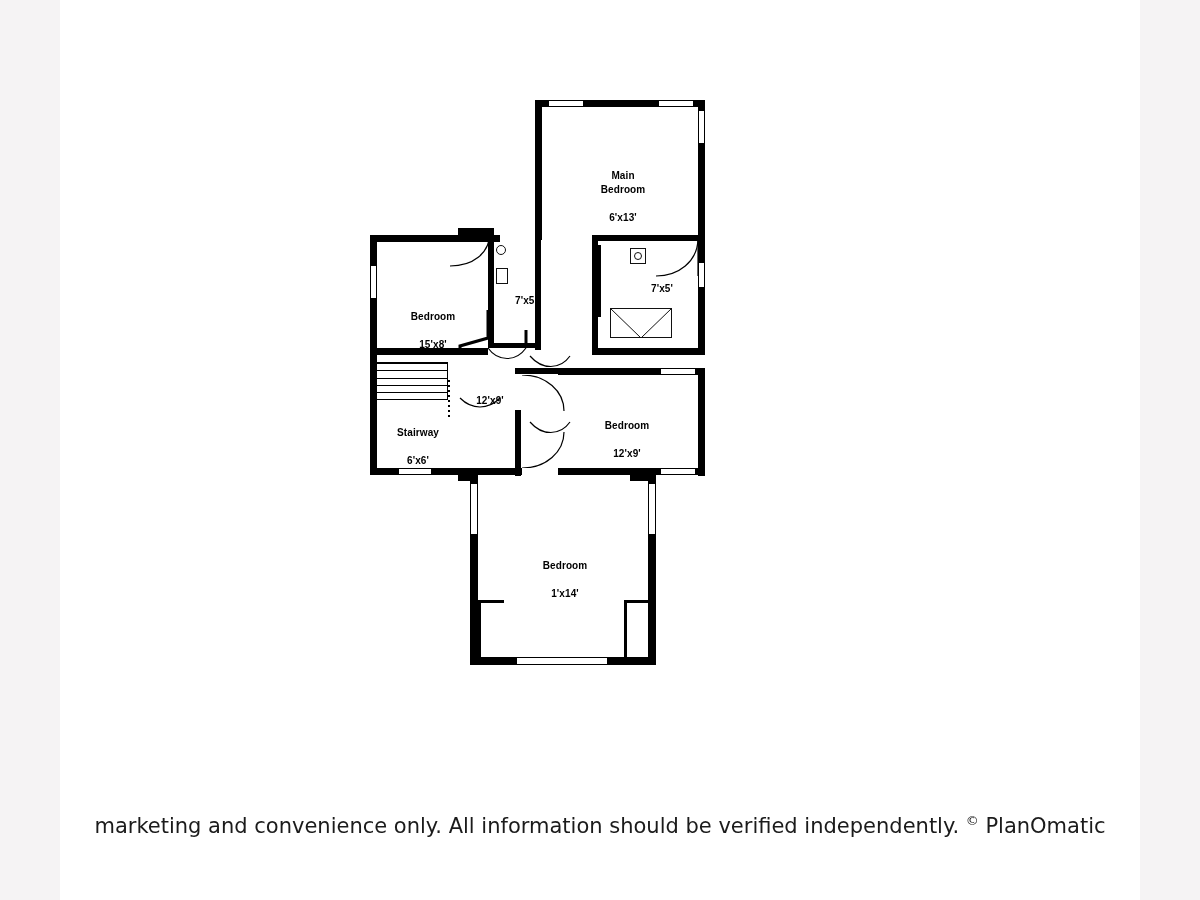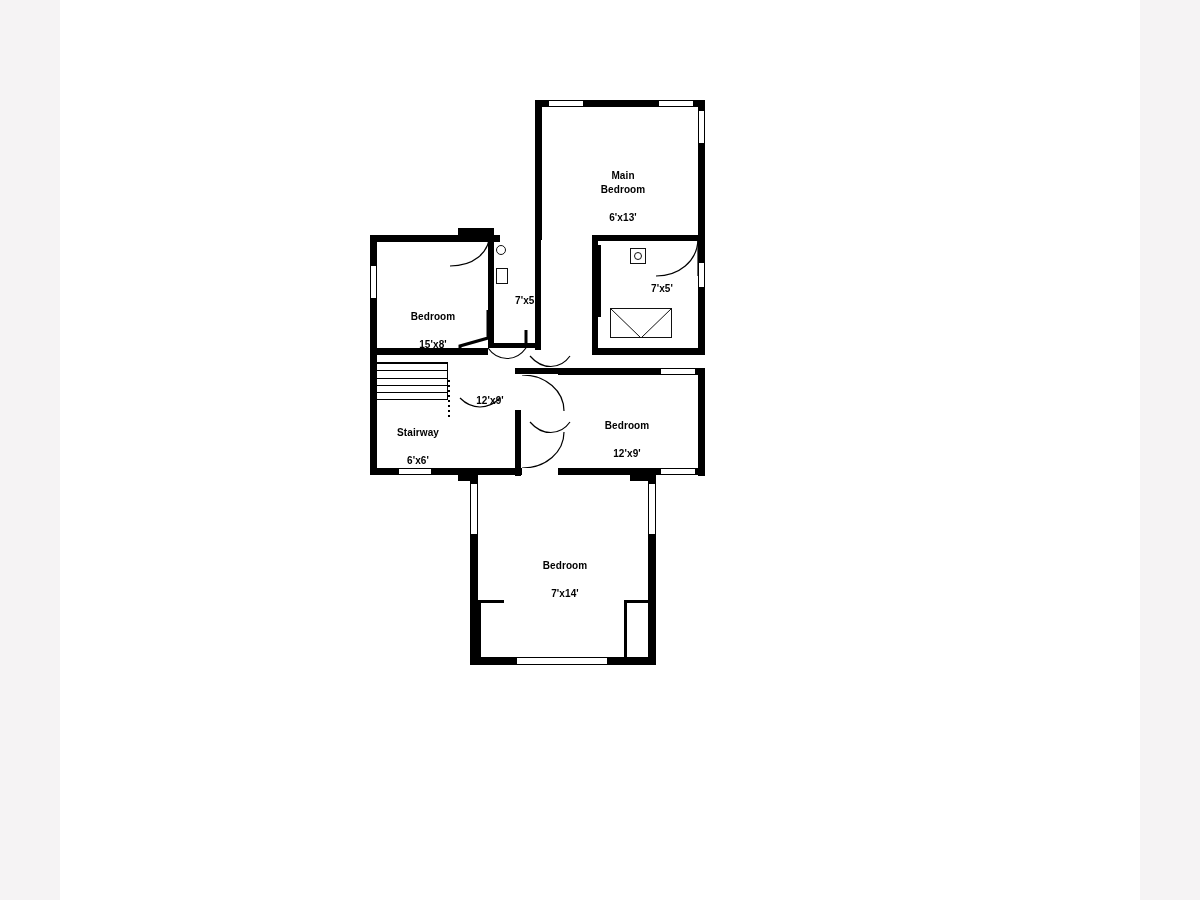--- a/index.html
+++ b/index.html
@@ -210,21 +210,21 @@
     <div class="win" style="left:318px; top:403px; width:8px; height:52px;"></div>
     <div class="wall" style="left:140px; top:577px; width:186px; height:8px;"></div>
     <div class="win" style="left:186px; top:577px; width:92px; height:8px;"></div>
 
     <div class="thinwall" style="left:148px; top:520px; width:3px; height:58px;"></div>
     <div class="thinwall" style="left:148px; top:520px; width:26px; height:3px;"></div>
     <div class="thinwall" style="left:294px; top:520px; width:3px; height:58px;"></div>
     <div class="thinwall" style="left:294px; top:520px; width:26px; height:3px;"></div>
     <div class="label" style="left:190px; top:465px; width:90px;">
       <span>Bedroom</span><br>
-      <span>7'x14'</span>
+      <span>1'x14'</span>
     </div>
 
     <div class="wall" style="left:160px; top:388px; width:32px; height:7px;"></div>
     <div class="wall" style="left:185px; top:288px; width:44px; height:6px;"></div>
     <div class="wall" style="left:128px; top:395px; width:20px; height:6px;"></div>
     <div class="wall" style="left:300px; top:395px; width:26px; height:6px;"></div>
 
     <div class="door-arc" style="left:322px; top:158px;">
       <svg width="46" height="40" viewBox="0 0 46 40">
         <path d="M46 0 C 46 24, 26 38, 4 38" fill="none" stroke="#000" stroke-width="1.2"></path>
@@ -243,15 +243,18 @@
     </div>
     <div class="door-arc" style="left:192px; top:352px;">
       <svg width="44" height="36" viewBox="0 0 44 36">
         <path d="M0 36 C 24 36, 42 20, 42 0" fill="none" stroke="#000" stroke-width="1.2"></path>
       </svg>
     </div>
 
   </div>
 
   <div id="footer">
+    <span class="line">
+      <span>marketing and convenience only. All information should be verified independently. </span><span class="sup">©</span><span> PlanOmatic</span>
+    </span>
   </div>
 
 </div>
 
 </body></html>

